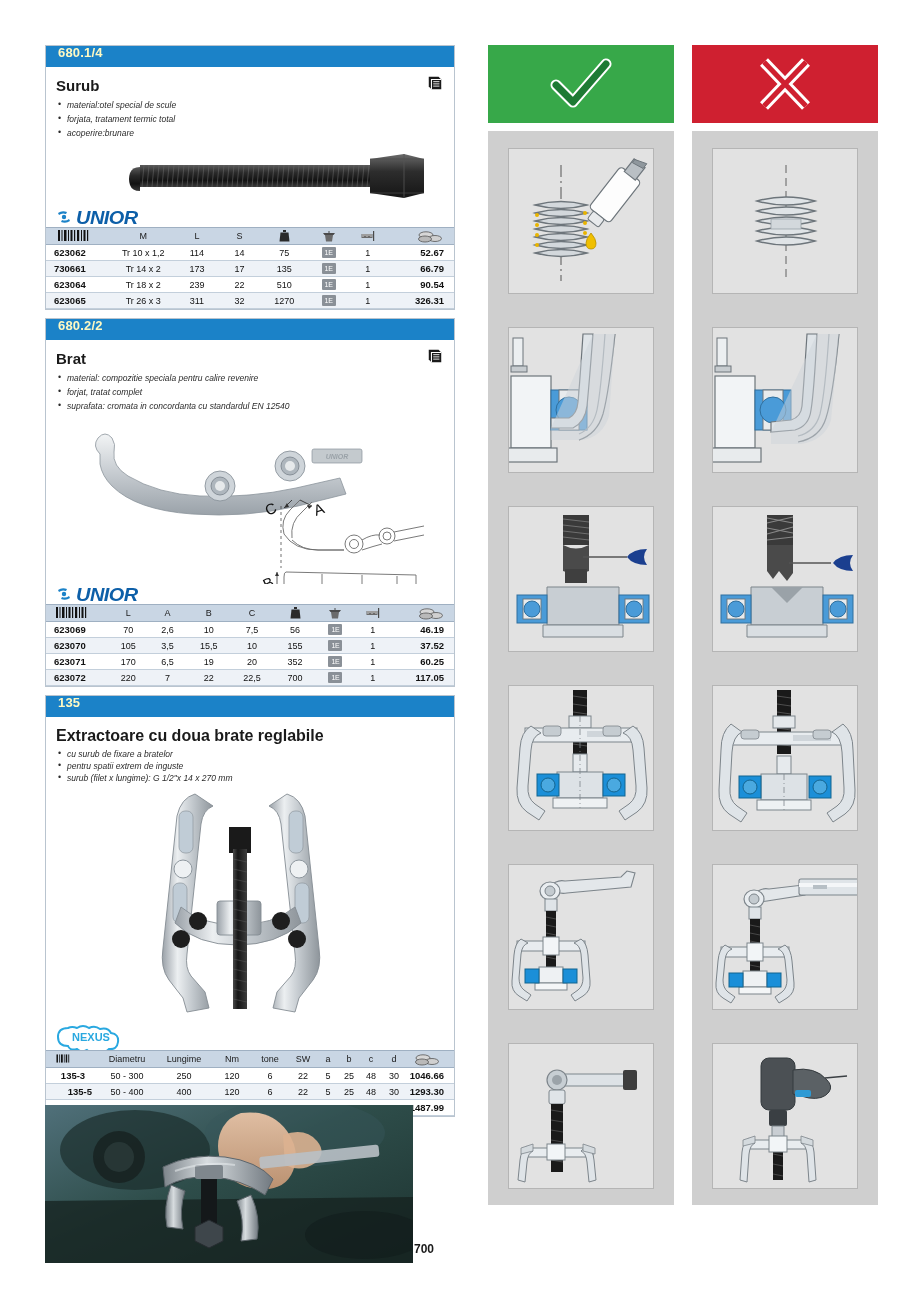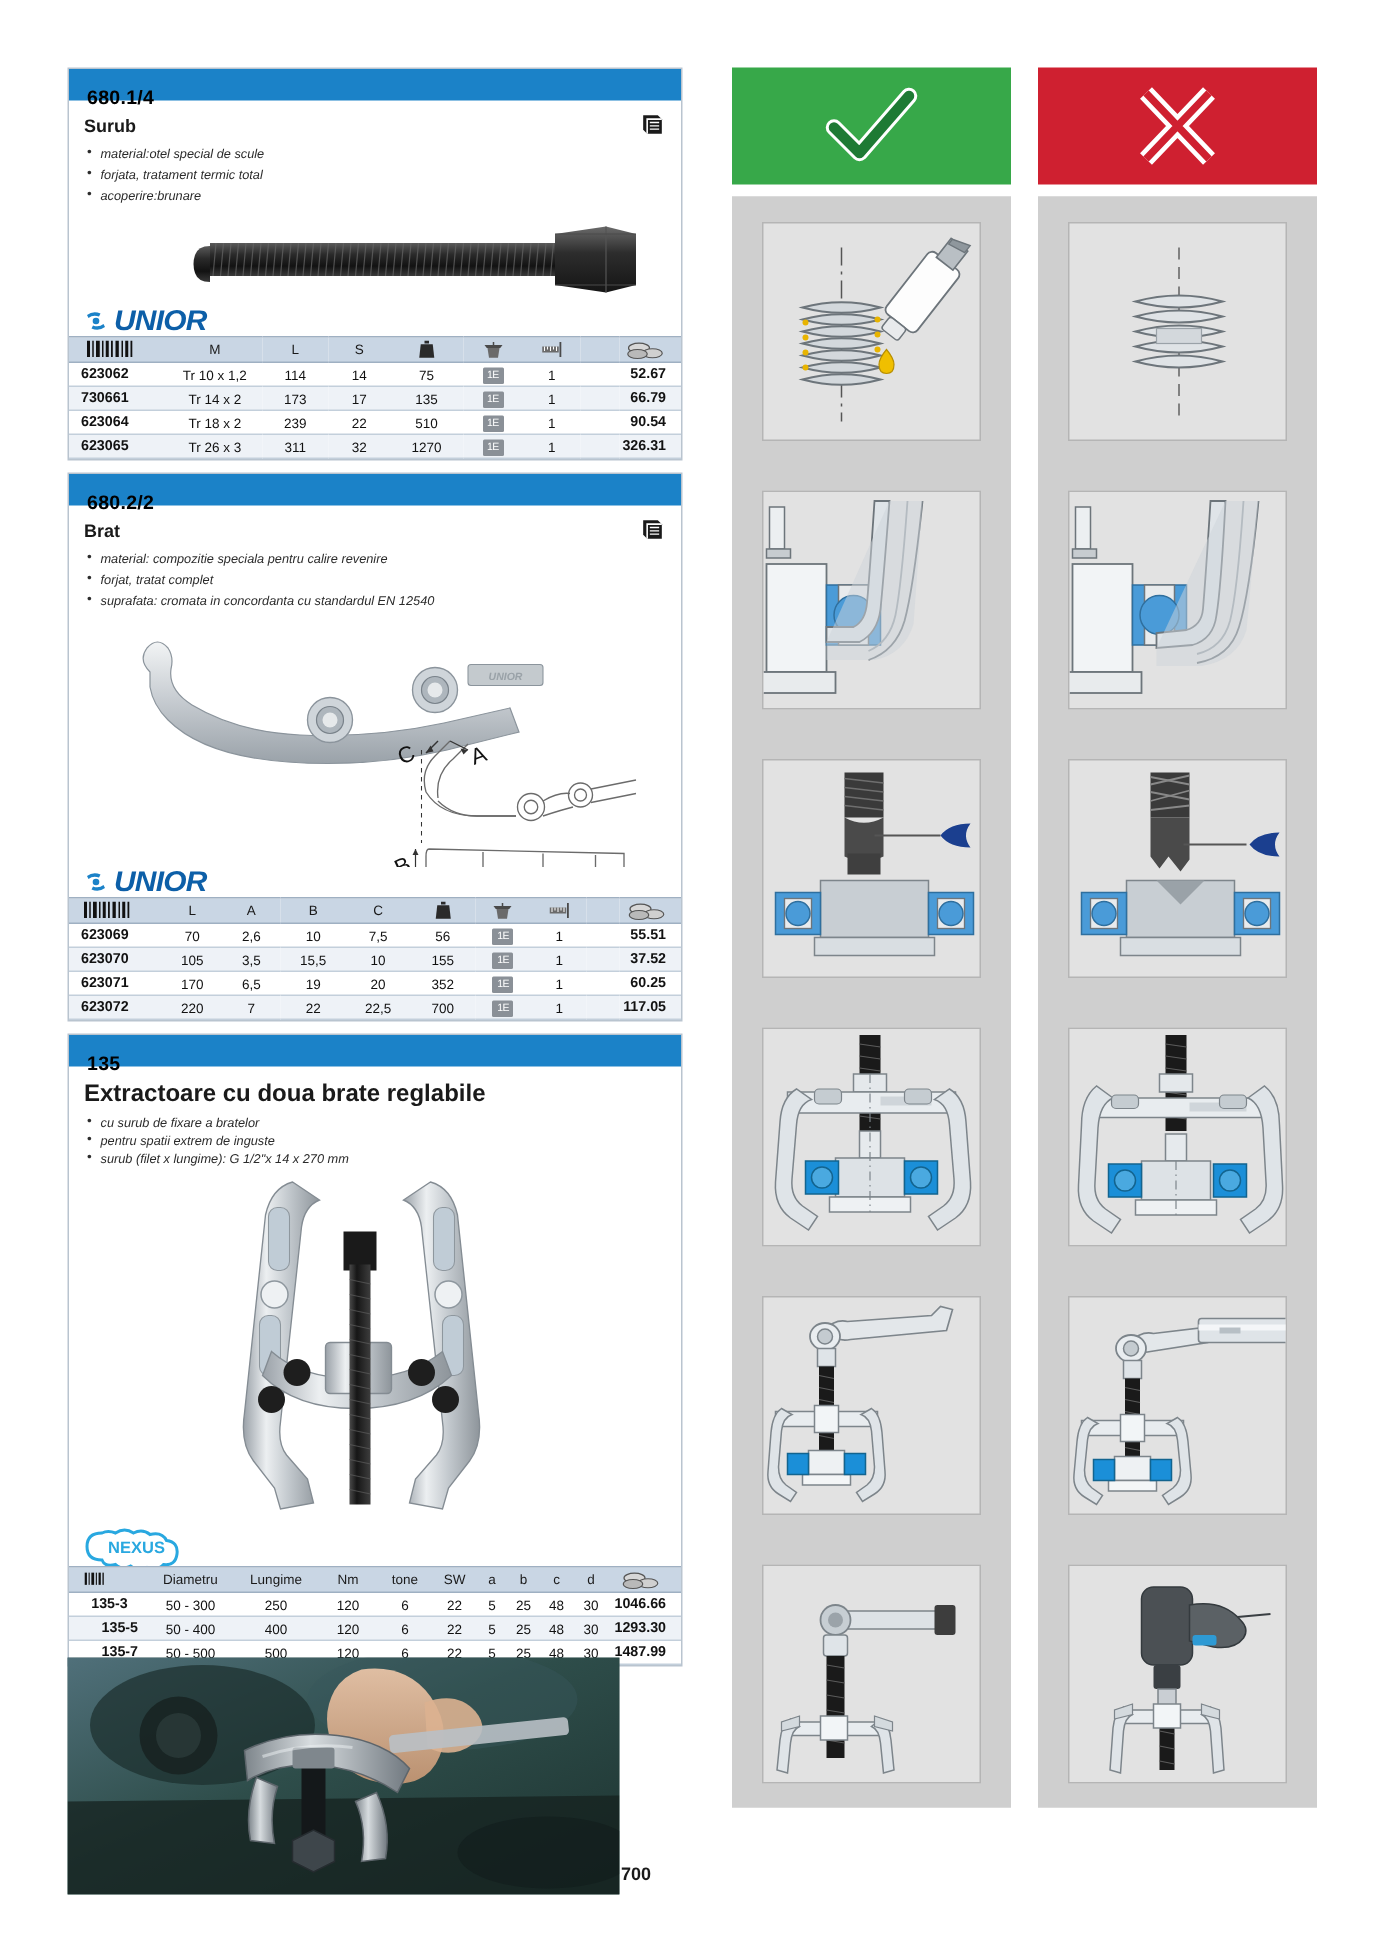--- a/index.html
+++ b/index.html
@@ -24,34 +24,34 @@
   }
 
   .product-block {
     border: 1px solid #b9c4cf;
     background: #ffffff;
     margin-bottom: 8px;
     position: relative;
   }
   .block-header {
     background: #1b82c8;
-    color: #000000;
+    color: #fef9c3;
     font-weight: bold;
     font-size: 13px;
-    padding: 12px 0 4px 12px;
+    padding: 0 0 4px 12px;
     letter-spacing: .2px;
     height: 21px;
     line-height: 13px;
   }
   .block-body {
     padding: 8px 10px 0 10px;
     position: relative;
   }
   .prod-title {
-    font-size: 12px;
+    font-size: 15px;
     font-weight: bold;
     color: #1a1a1a;
     margin: 2px 0 5px 0;
   }
   .prod-title.big { font-size: 16px; margin-bottom: 3px; }
   .feat-list {
     margin: 0; padding: 0; list-style: none;
   }
   .feat-list li {
     font-size: 8.5px;
@@ -586,21 +586,21 @@
           <tr>
             <td class="code">623069</td>
             <td>70</td>
             <td>2,6</td>
             <td>10</td>
             <td>7,5</td>
             <td>56</td>
             <td><span class="badge-1e">1E</span></td>
             <td>1</td>
             <td></td>
-            <td class="price">55.51</td>
+            <td class="price">46.19</td>
           </tr>
           <tr>
             <td class="code">623070</td>
             <td>105</td>
             <td>3,5</td>
             <td>15,5</td>
             <td>10</td>
             <td>155</td>
             <td><span class="badge-1e">1E</span></td>
             <td>1</td>

